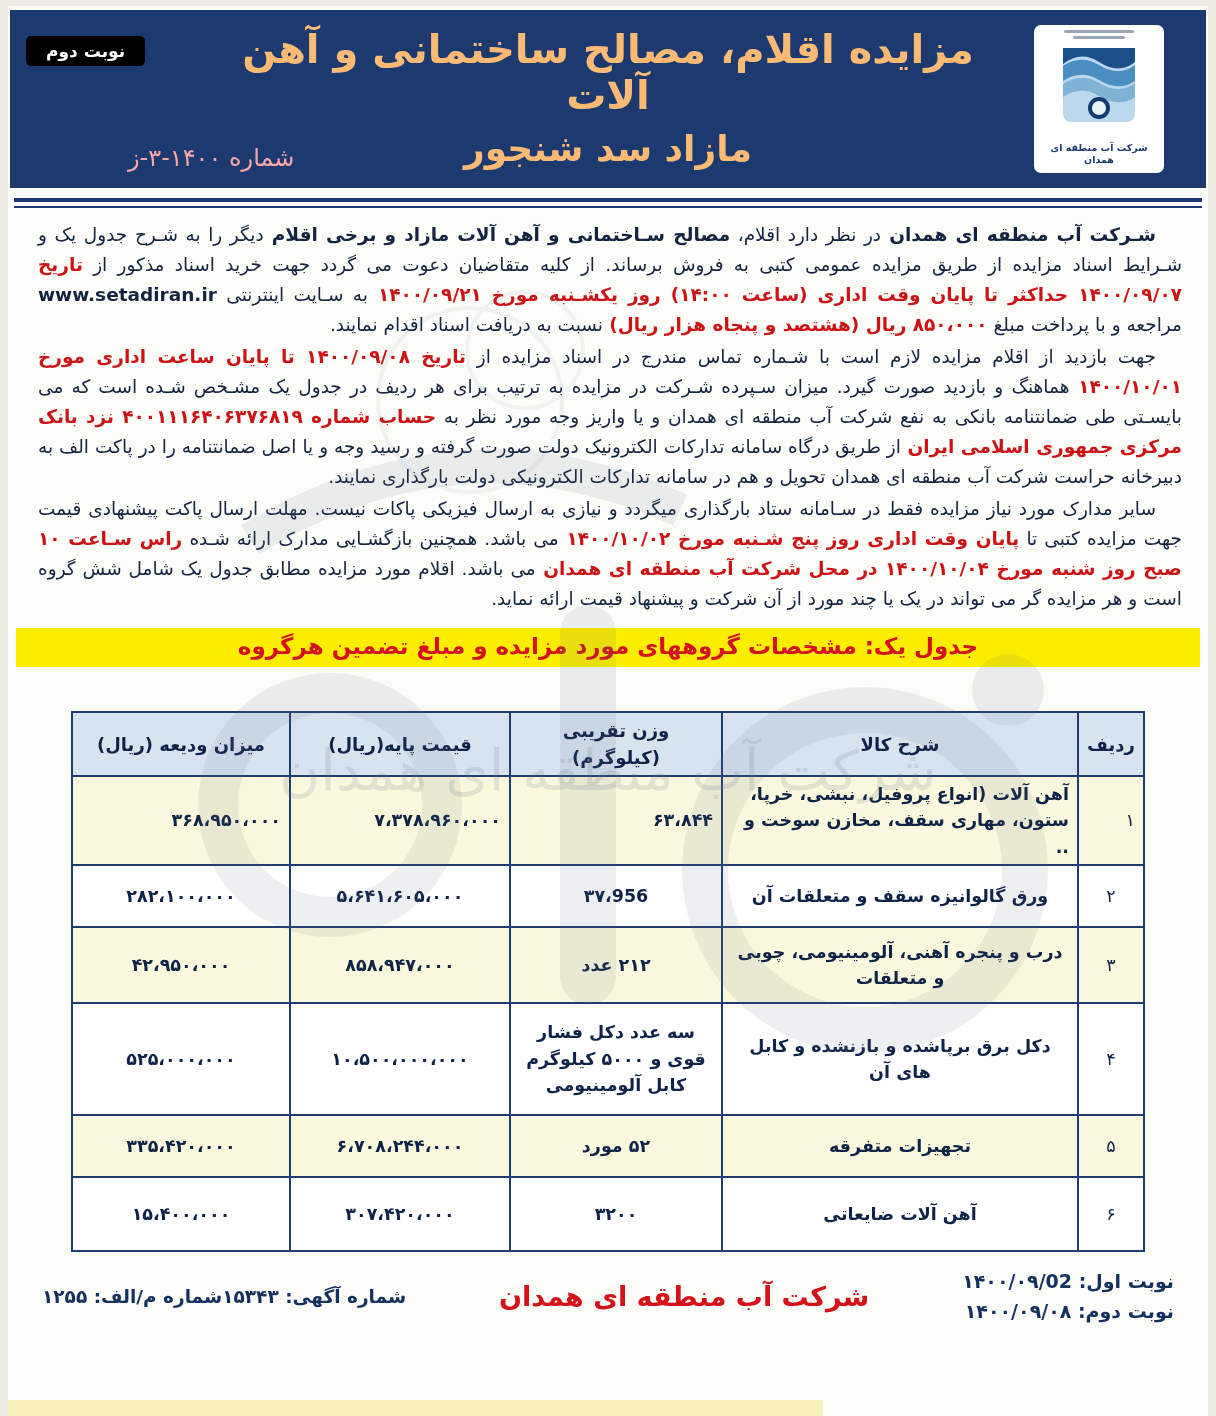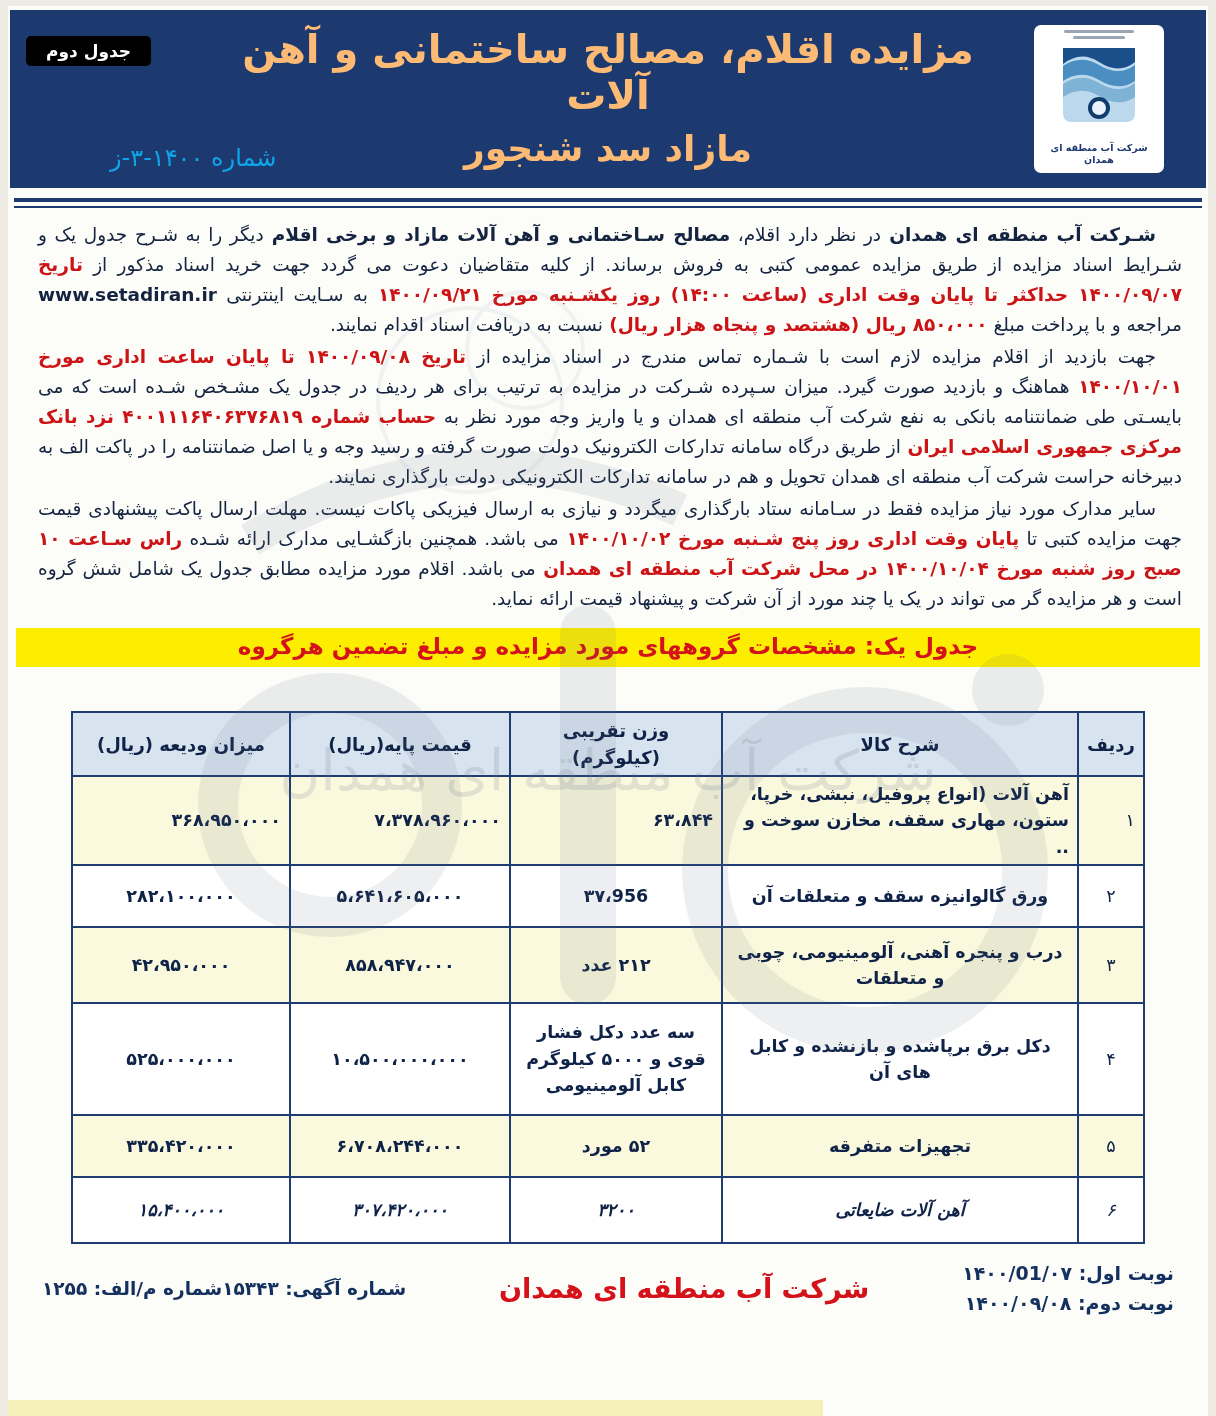--- a/index.html
+++ b/index.html
@@ -20,21 +20,21 @@
   
   .masthead { position: relative; height: 178px; background: #1d3a70; margin: 4px 2px 0; }
   .badge {
     position: absolute; top: 26px; left: 16px;
     background: #000; color: #fff; font-weight: 700; font-size: 17px;
     padding: 5px 20px; border-radius: 5px;
   }
   .titles { position: absolute; top: 16px; right: 185px; left: 185px; text-align: center; color: #fdba74; font-weight: 700; }
   .t1 { font-size: 40px; letter-spacing: -1px; }
   .t2 { font-size: 36px; margin-top: 10px; }
-  .adnum { position: absolute; left: 100px; top: 134px; color: #0ea5e9; font-size: 24px; }
+  .adnum { position: absolute; left: 118px; top: 134px; color: #fca5a5; font-size: 24px; }
   .logobox {
     position: absolute; top: 15px; right: 42px; width: 130px; height: 148px;
     background: #fff; border-radius: 7px; padding: 5px 6px 4px; text-align: center;
   }
   .logobox .minitext { height: 14px; display: flex; flex-direction: column; gap: 3px; align-items: center; }
   .logobox .minitext i { display: block; width: 70px; height: 3px; background: #9aa4b4; border-radius: 2px; }
   .logobox .minitext i + i { width: 52px; }
   .logocap { font-size: 9.5px; color: #1d3a70; font-weight: 700; margin-top: 2px; line-height: 1.25; }
   
   .rule { margin: 10px 6px 0; height: 10px; border-top: 4px solid #1d3a70; border-bottom: 2px solid #1d3a70; }
@@ -56,37 +56,37 @@
     vertical-align: middle; font-size: 17.5px; color: #0f2248; line-height: 1.5;
   }
   .main thead th { background: #d8e3f0; font-weight: 700; font-size: 18px; height: 46px; }
   .main tr.odd td { background: #fbf9dd; }
   .main td.num, .main td.desc { font-weight: 700; }
   .main tr.r1 td { height: 86px; text-align: right; }
   .main tr.r2 td { height: 62px; margin-left: 12px; }
   .main tr.r3 td { height: 76px; }
   .main tr.r4 td { height: 112px; }
   .main tr.r5 td { height: 62px; }
-  .main tr.r6 td { height: 66px; font-style: italic; }
+  .main tr.r6 td { height: 74px; }
   
   .foot { margin: 14px 34px 0; display: flex; align-items: center; justify-content: space-between; }
   .f-dates { color: #14305e; font-weight: 700; font-size: 19px; line-height: 1.6; }
   .f-company { color: #d5121a; font-weight: 700; font-size: 27px; }
   .f-adnum { color: #14305e; font-weight: 700; font-size: 18.5px; }
   .bottomband { position: absolute; bottom: 0; left: 0; width: 815px; height: 16px; background: #f3efad; opacity: .85; }
   
   .watermark { position: absolute; inset: 0; z-index: 9; pointer-events: none; }
 </style>
 </head>
 <body>
 
 <div class="ad">
 
   <header class="masthead">
-    <div class="badge">جدول دوم</div>
+    <div class="badge">نوبت دوم</div>
     <div class="titles">
       <div class="t1">مزایده اقلام، مصالح ساختمانی و آهن آلات</div>
       <div class="t2">مازاد سد شنجور</div>
     </div>
     <div class="adnum">شماره ۱۴۰۰-۳-ز</div>
     <div class="logobox">
       <div class="minitext">
           <i></i>
           <i></i>
         </div>
@@ -176,21 +176,21 @@
         <td class="desc">آهن آلات ضایعاتی</td>
         <td class="num">۳۲۰۰</td>
         <td class="num">۳۰۷،۴۲۰،۰۰۰</td>
         <td class="num">۱۵،۴۰۰،۰۰۰</td>
       </tr>
     </tbody>
   </table>
 
   <footer class="foot">
     <div class="f-dates">
-      <div>نوبت اول: ۱۴۰۰/01/۰۷</div>
+      <div>نوبت اول: ۱۴۰۰/۰۹/02</div>
       <div>نوبت دوم: ۱۴۰۰/۰۹/۰۸</div>
     </div>
     <div class="f-company">شرکت آب منطقه ای همدان</div>
     <div class="f-adnum">شماره آگهی: ۱۵۳۴۳شماره م/الف: ۱۲۵۵</div>
   </footer>
 
   <div class="bottomband"></div>
 </div>
 
 <svg class="watermark" width="1216" height="1416" viewBox="0 0 1216 1416">

